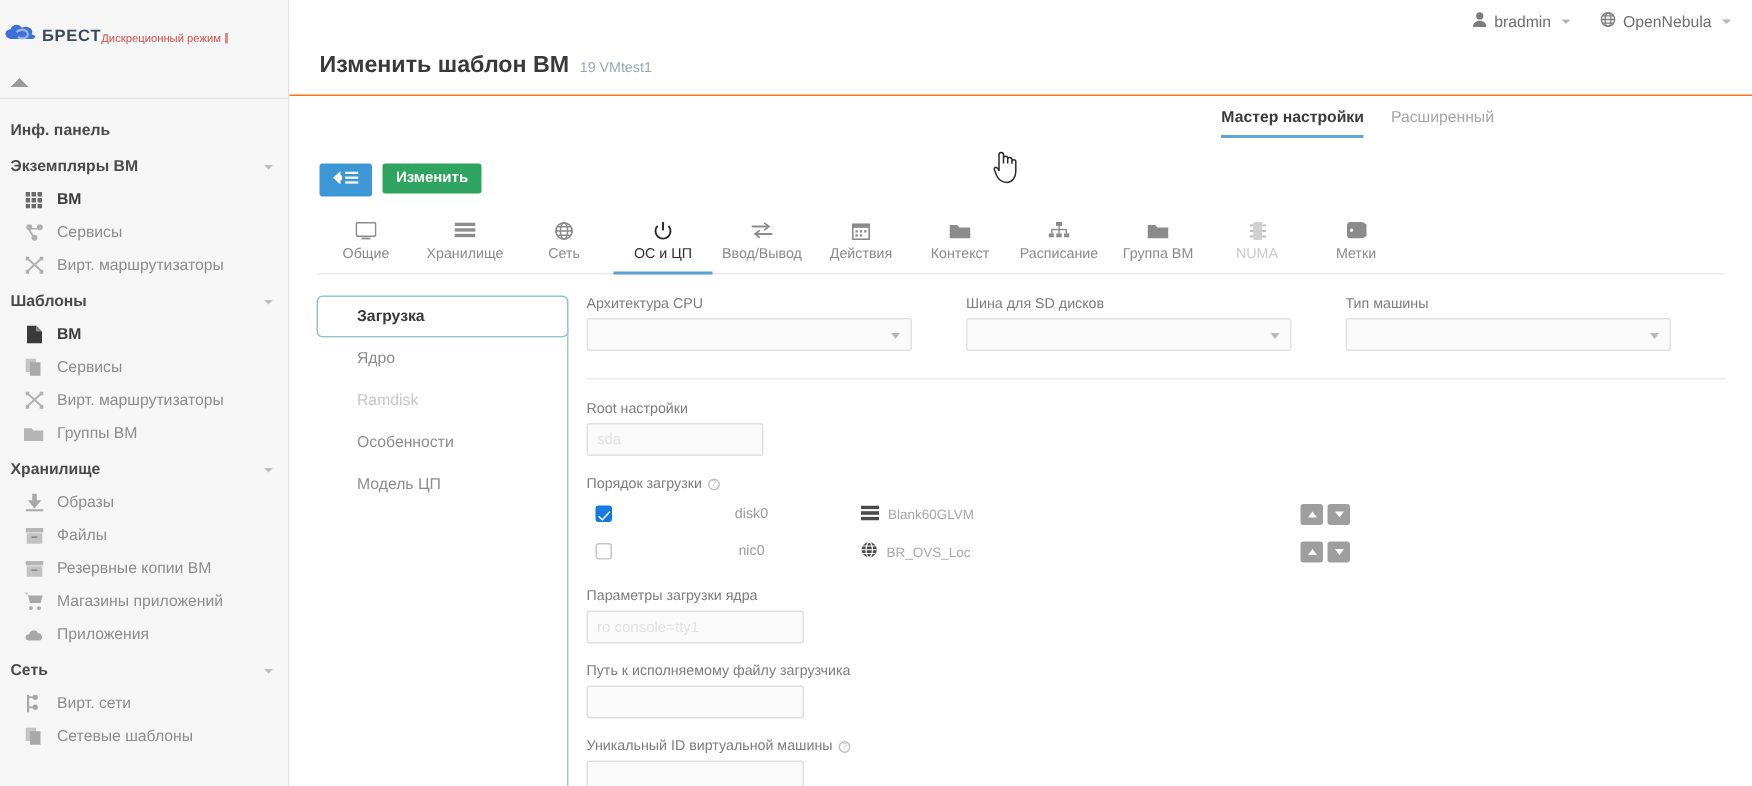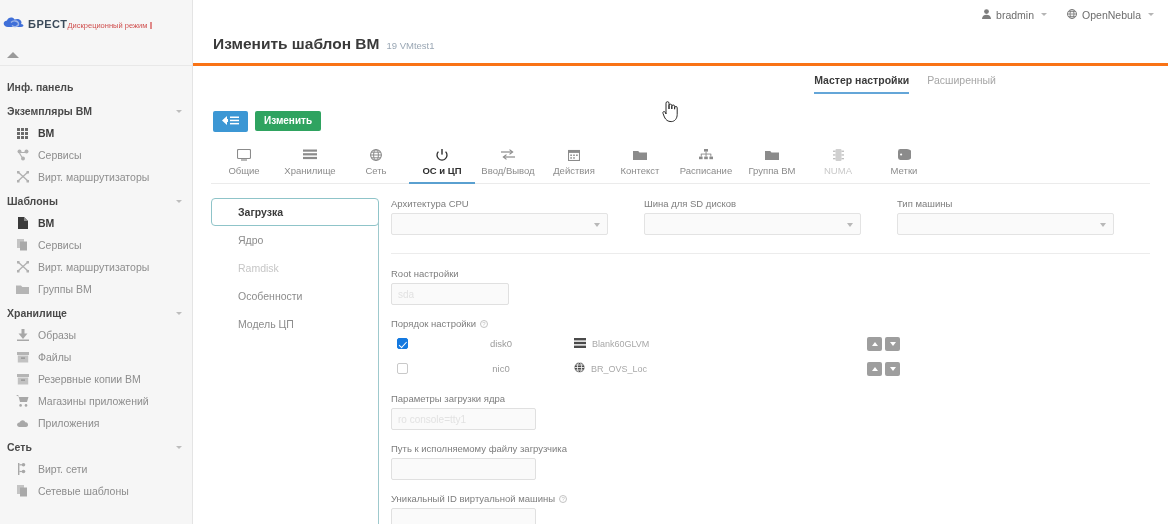--- a/index.html
+++ b/index.html
@@ -81,21 +81,21 @@
     background: #fff;
   }
   .topbar-item { display:flex; align-items:center; gap:5px; font-size:10.5px; color:#6d6d6d; cursor:pointer; }
   .topbar-item .caret-sm {
     width:0;height:0;border-left:3px solid transparent;border-right:3px solid transparent;border-top:3px solid #b5b5b5;
     margin-left:2px;
   }
 
   .page-head {
     padding: 6px 0 10px 20px;
-    border-bottom: 3px solid #f97316;
+    border-bottom: 1px solid #f97316;
     display: flex; align-items: baseline; gap: 7px;
   }
   .page-title { font-size: 15.5px; font-weight: bold; color: #3a3a3a; }
   .page-sub { font-size: 9.5px; color: #9aa7b4; }
 
   .action-row {
     padding: 9px 0 0 20px;
     display: flex; align-items: flex-start; gap: 7px;
     position: relative;
   }
@@ -127,21 +127,21 @@
     position: relative;
   }
   .tab {
     flex: 0 0 auto;
     width: 66px;
     display: flex; flex-direction: column; align-items: center; gap: 4px;
     padding: 4px 0 6px 0;
     font-size: 9.5px; color: #8b8b8b; cursor: pointer;
     border-bottom: 2px solid transparent; margin-bottom: -1px;
   }
-  .tab.active { color: #2e2e2e; font-weight: bold; border-bottom-color: #5aa0d0; }
+  .tab.active { color: #2e2e2e; font-weight: normal; border-bottom-color: #5aa0d0; }
   .tab.disabled { color: #c9c9c9; }
   .tab .ic { height: 13px; display:flex; align-items:center; }
 
   .content { display: flex; padding: 14px 18px 0 18px; }
 
   
   .subnav { width: 168px; flex: 0 0 168px; padding-top: 0; position: relative; }
   .subnav-item {
     font-size: 10.5px; color: #8c8c8c;
     padding: 7px 0 7px 26px; cursor: pointer;
@@ -680,21 +680,21 @@
 
         <div class="mb14">
           <div class="field-label">Root настройки</div>
           <div class="w120" style="width:118px">
             <input class="inp" value="" placeholder="sda" style="">
           </div>
         </div>
 
         <div>
           <div class="field-label">
-            <span>Порядок настройки</span>
+            <span>Порядок загрузки</span>
             <span class="help-dot">?</span>
           </div>
 
           <div class="boot-row">
             <span class="boot-cb checked"></span>
             <span class="boot-dev">disk0</span>
             <span class="boot-name">
               <span>
                 <svg width="12" height="10" viewBox="0 0 12 10">
                     <g fill="#4a4a4a">

